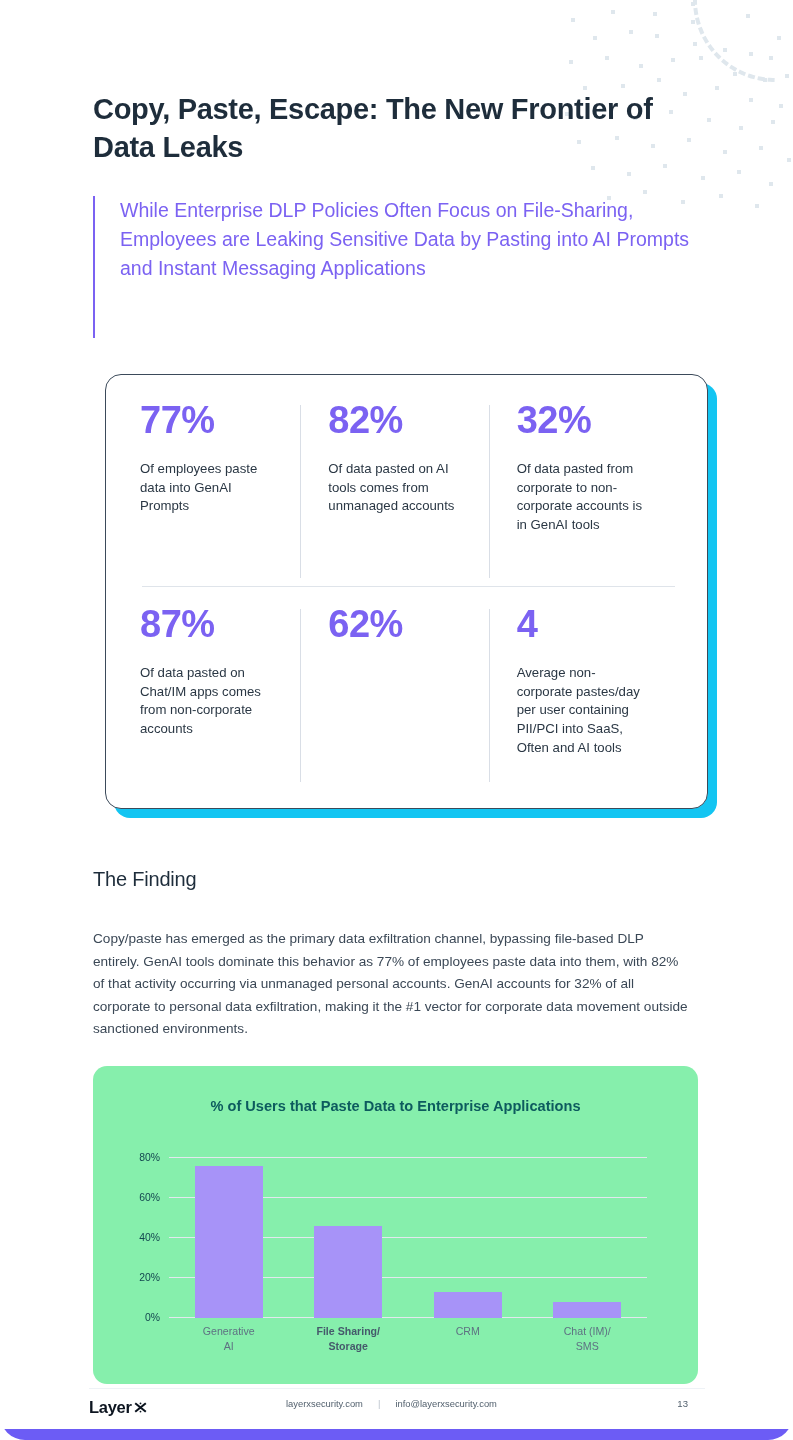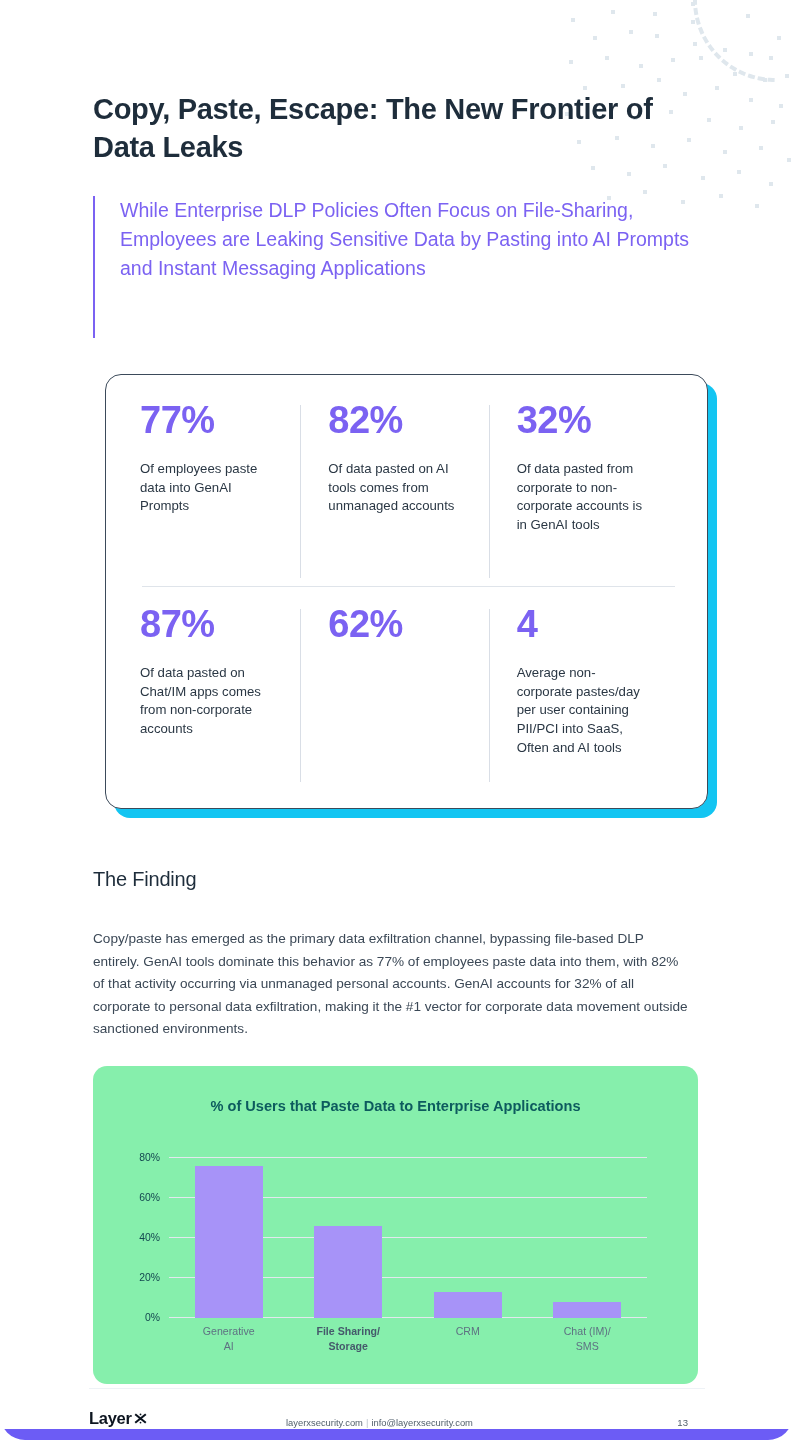--- a/index.html
+++ b/index.html
@@ -240,39 +240,39 @@
     height: 1px;
     background: #eef2f6;
   }
   .footer {
     position: absolute;
     left: 89px;
     top: 1398px;
     width: 616px;
     height: 30px;
     display: flex;
-    align-items: flex-end;
+    align-items: flex-start;
   }
   .logo {
     display: flex;
     align-items: center;
     font-size: 16.5px;
     font-weight: bold;
     color: #0d1520;
     letter-spacing: -0.3px;
   }
   .logo-x { margin-left: 1px; display: inline-flex; }
   .footer-links {
     position: absolute;
     left: 197px;
     font-size: 9.4px;
     color: #53616e;
     display: flex;
     align-items: center;
-    gap: 3px;
+    gap: 15px;
   }
   .footer-sep { color: #b9c2cb; }
   .page-num {
     position: absolute;
     right: 17px;
     font-size: 9.6px;
     color: #53616e;
   }
   .bottom-bar {
     position: absolute;

